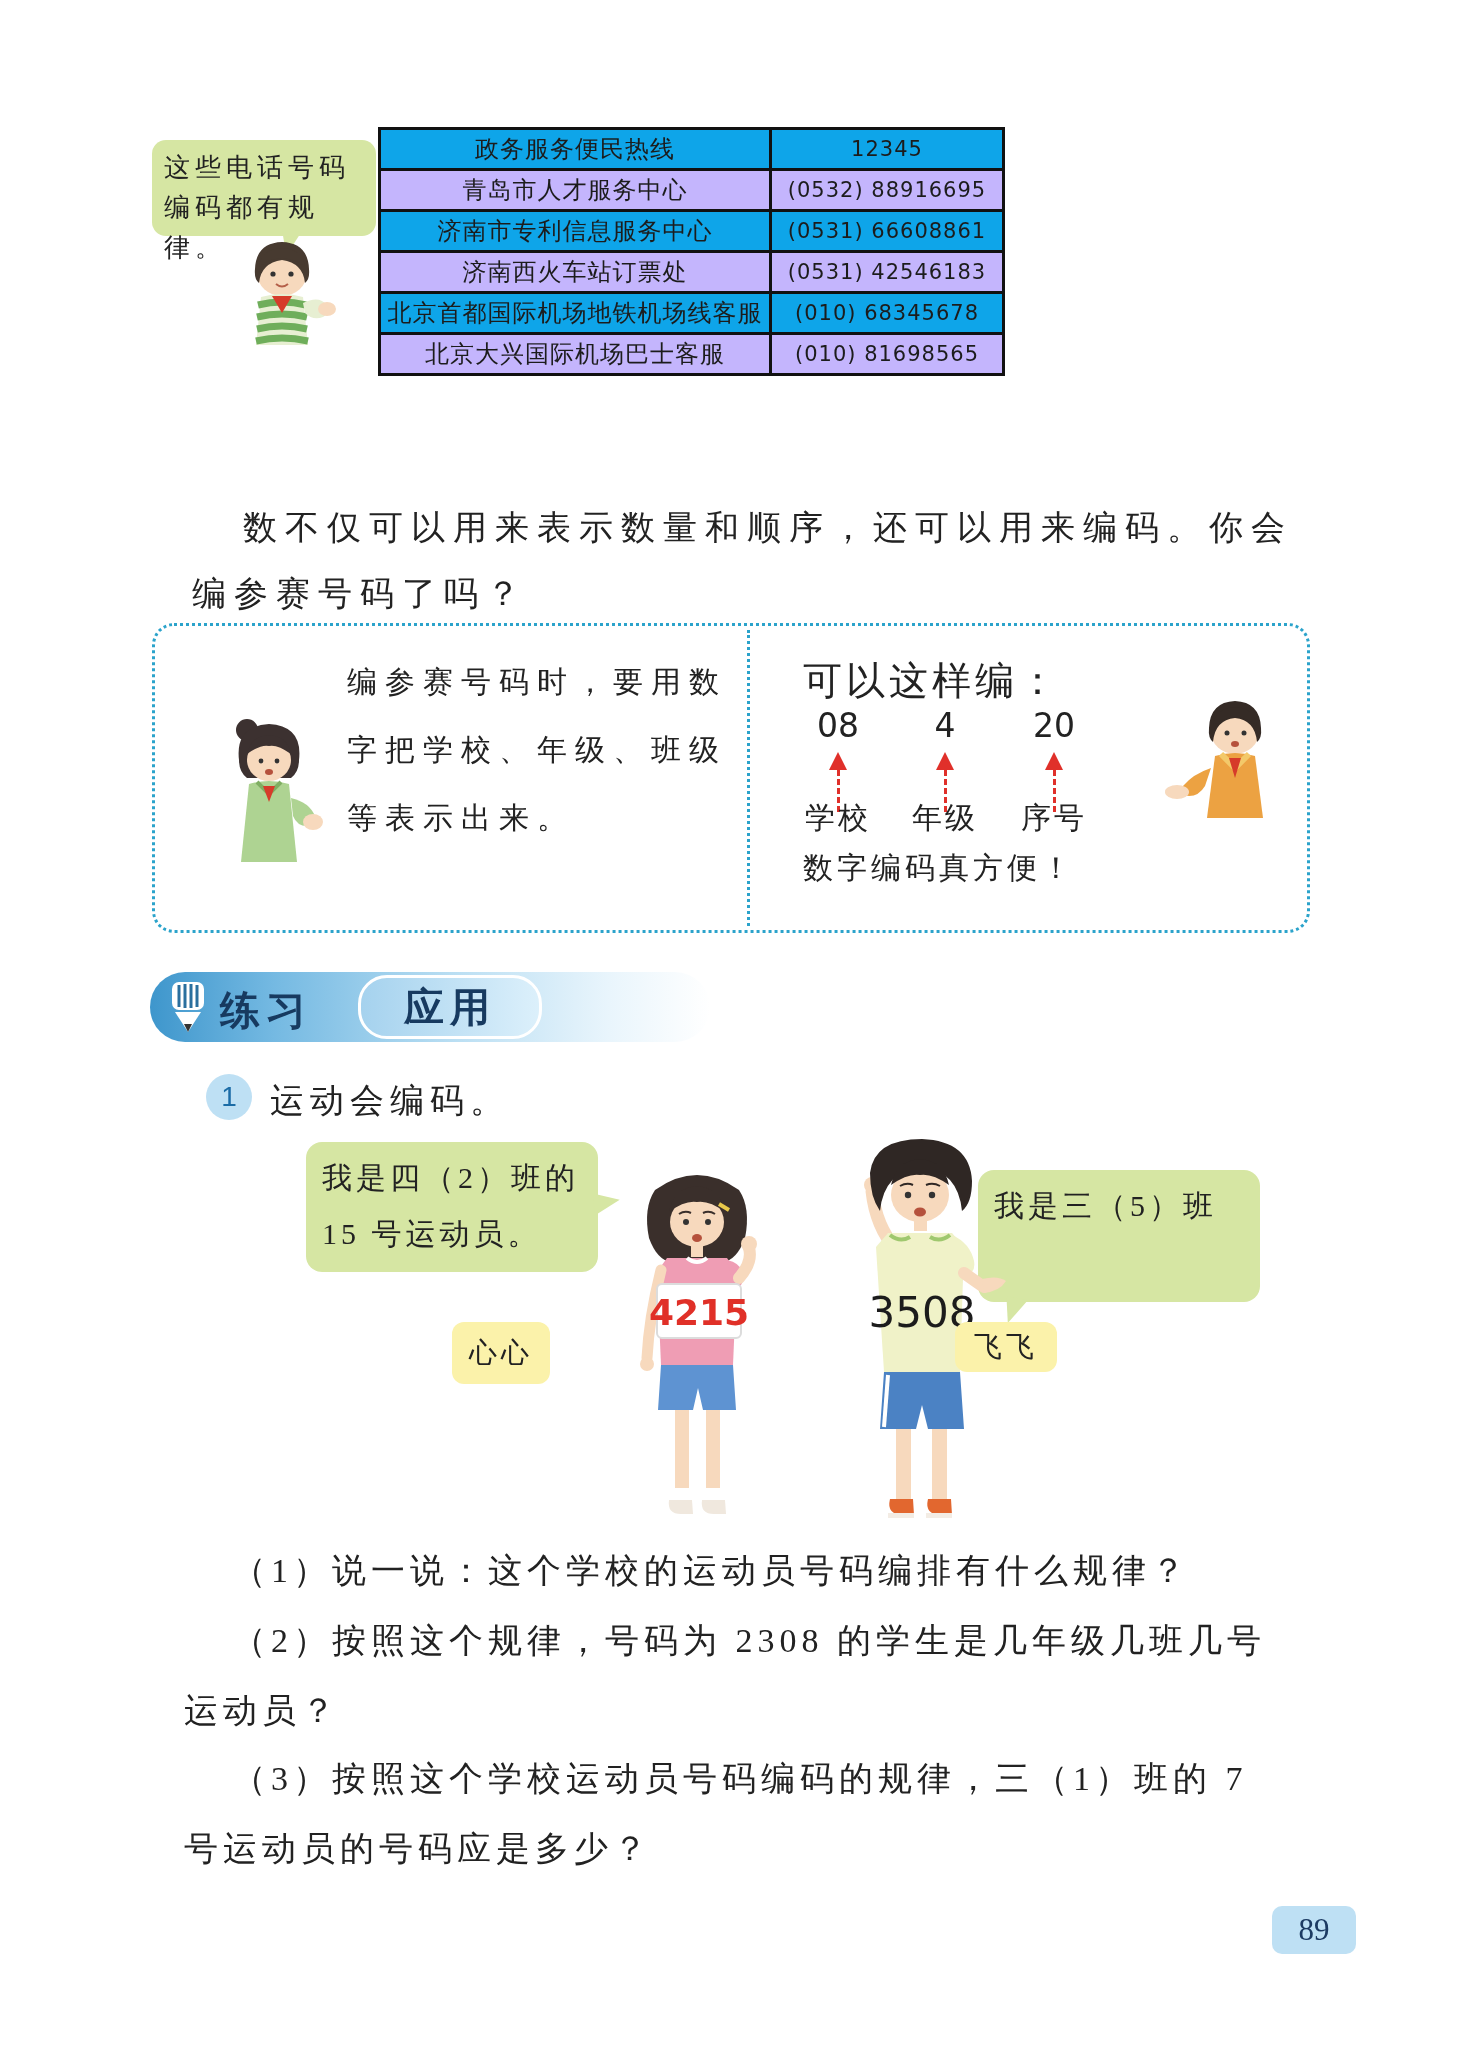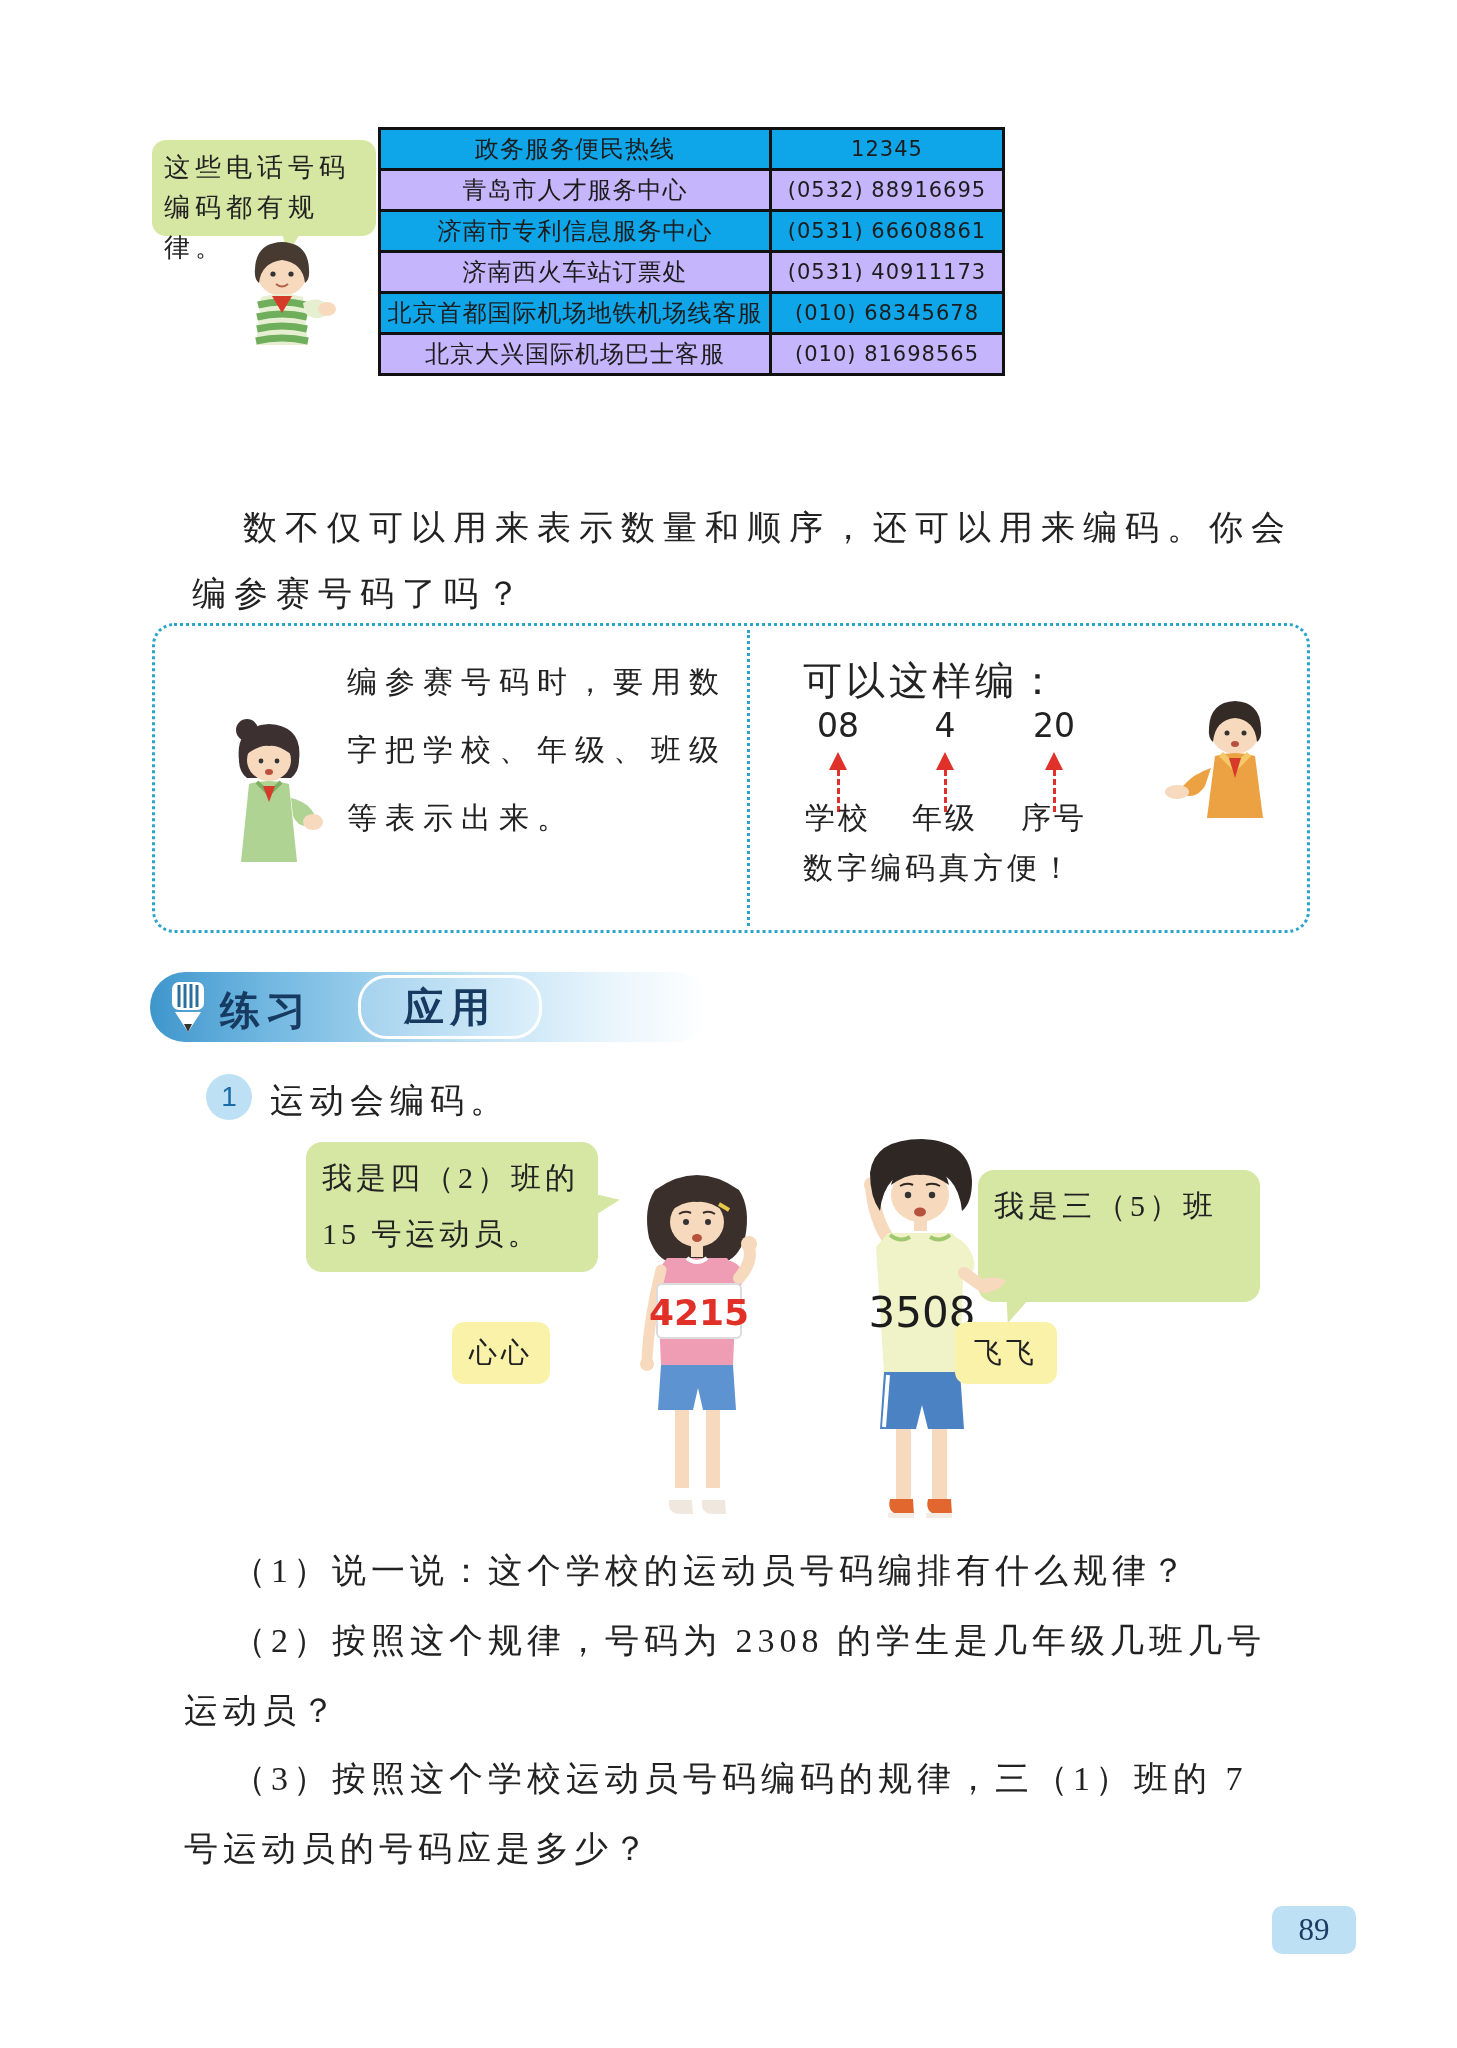--- a/index.html
+++ b/index.html
@@ -113,21 +113,21 @@
     position:absolute;left:26px;bottom:-22px;width:0;height:0;
     border-top:26px solid #d6e6a3;border-right:16px solid transparent;
     border-left:6px solid transparent;transform:rotate(10deg);
   }
   .name-tag{
     background:#fbf2aa;border-radius:12px;color:#222;
     display:flex;align-items:center;justify-content:center;
     font-size:28px;letter-spacing:4px;
   }
   .tag-girl{left:452px;top:1322px;width:98px;height:62px;}
-  .tag-boy{left:955px;top:1322px;width:102px;height:62px;}
+  .tag-boy{left:955px;top:1322px;width:102px;height:50px;}
 
   .q-line{font-size:34px;letter-spacing:5px;color:#222;white-space:nowrap;}
 
   
   .page-badge{
     left:1272px;top:1906px;width:84px;height:48px;border-radius:10px;
     background:#bee0f4;color:#1d3b63;display:flex;align-items:center;justify-content:center;
     font-size:31px;
   }
 </style>
@@ -168,21 +168,21 @@
     <tr class="row-blue">
       <td class="c-label">青岛市人才服务中心</td>
       <td class="c-num">(0532) 88916695</td>
     </tr>
     <tr class="row-cream">
       <td class="c-label">济南市专利信息服务中心</td>
       <td class="c-num">(0531) 66608861</td>
     </tr>
     <tr class="row-blue">
       <td class="c-label">济南西火车站订票处</td>
-      <td class="c-num">(0531) 40911173</td>
+      <td class="c-num">(0531) 42546183</td>
     </tr>
     <tr class="row-cream">
       <td class="c-label">北京首都国际机场地铁机场线客服</td>
       <td class="c-num">(010) 68345678</td>
     </tr>
     <tr class="row-blue">
       <td class="c-label">北京大兴国际机场巴士客服</td>
       <td class="c-num">(010) 81698565</td>
     </tr>
   </tbody>

